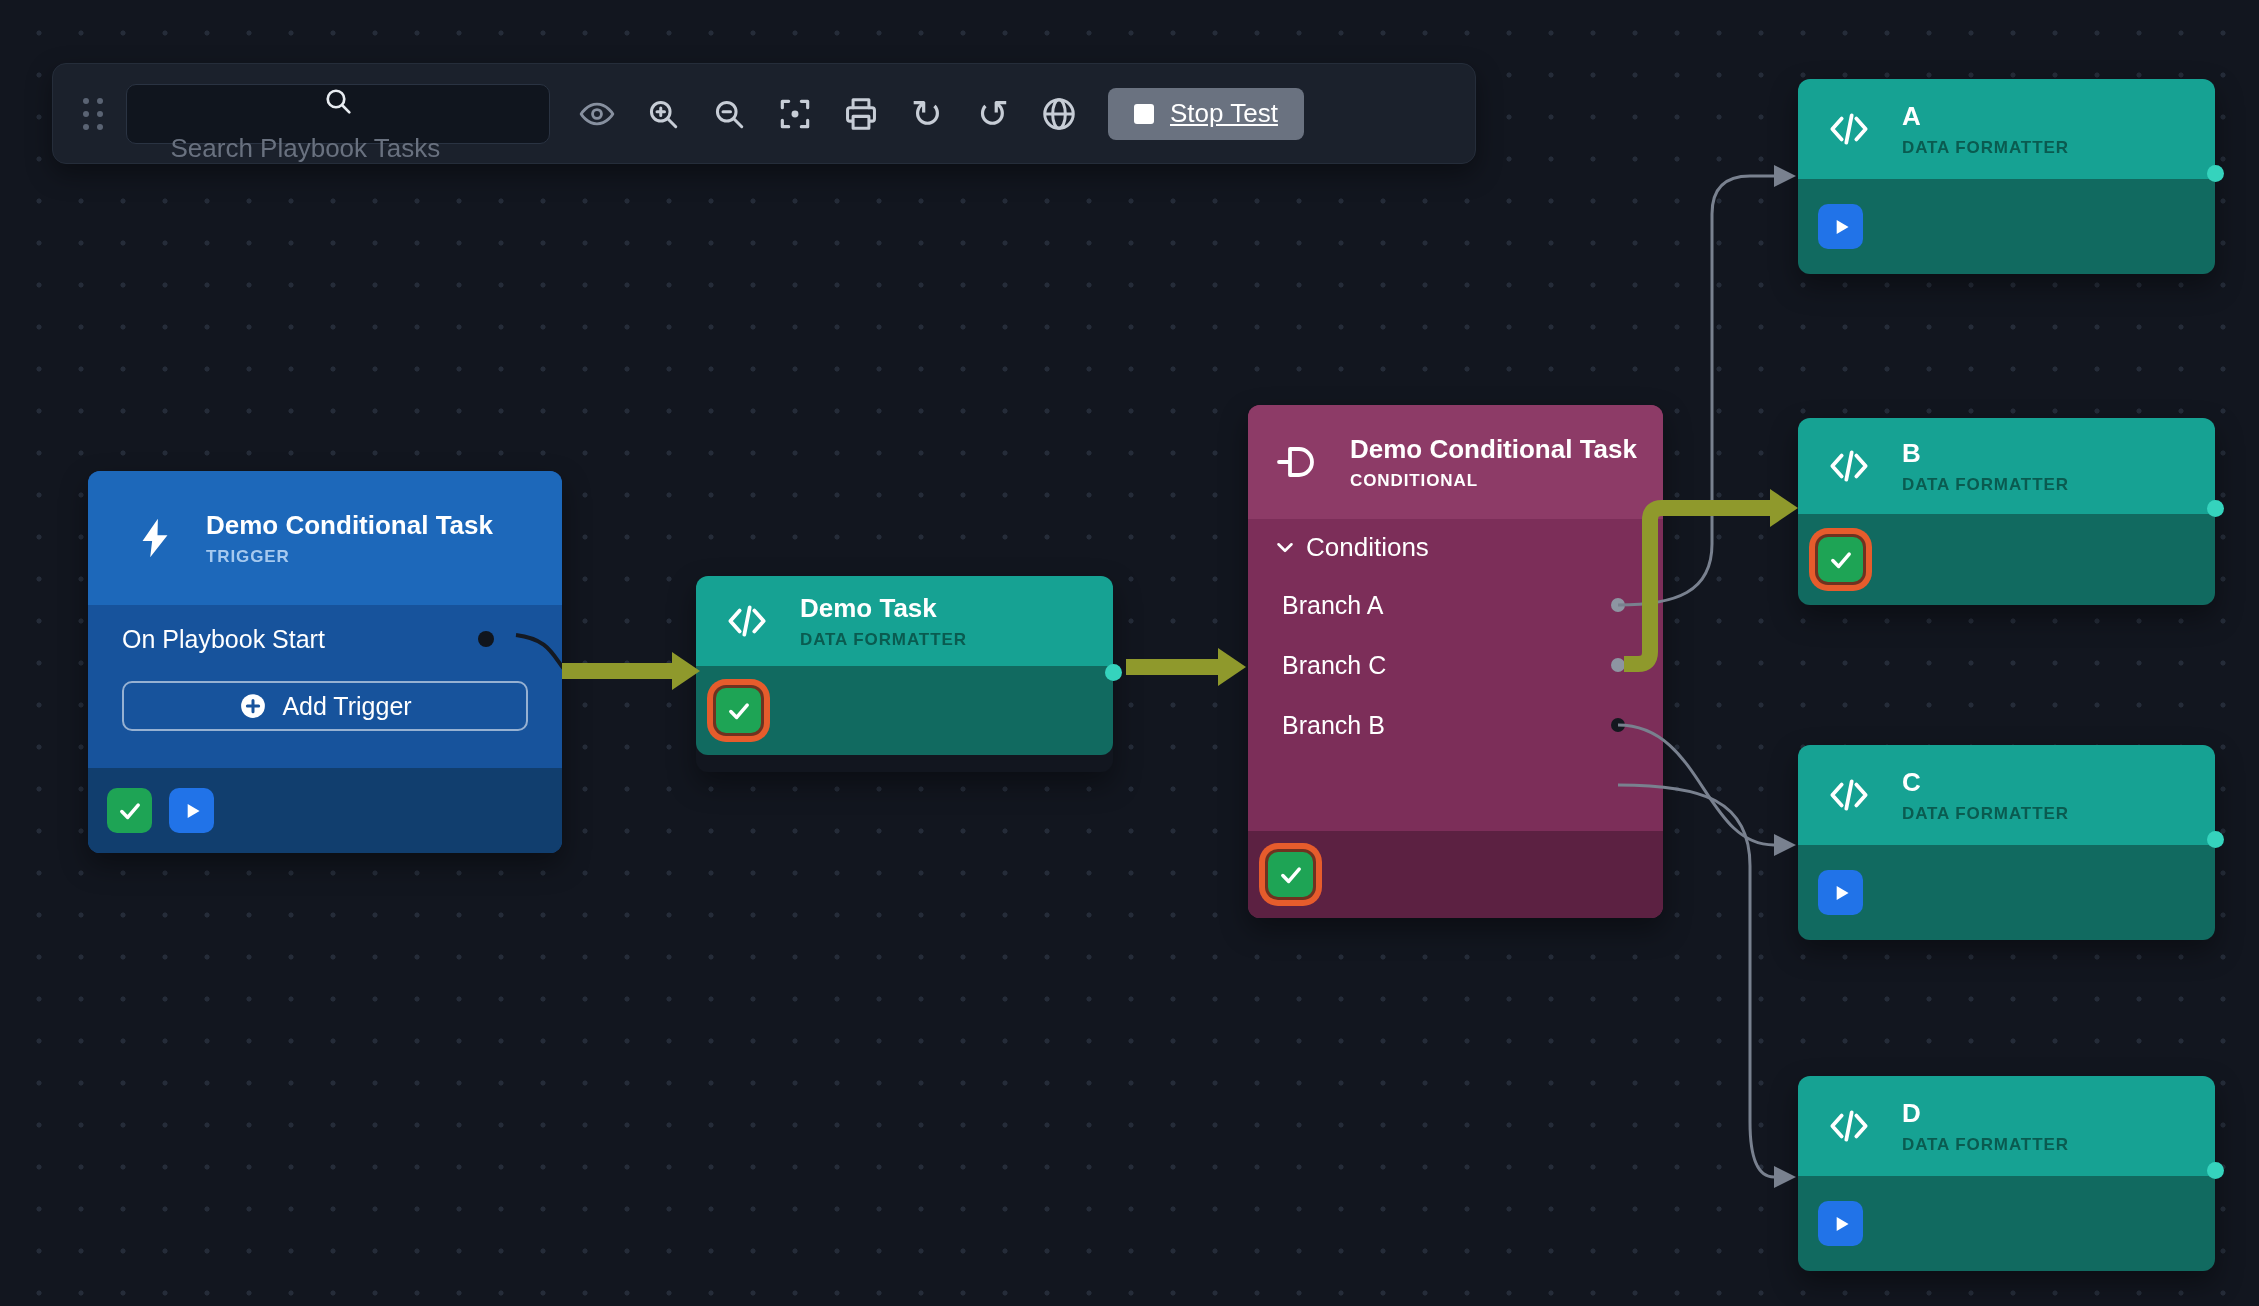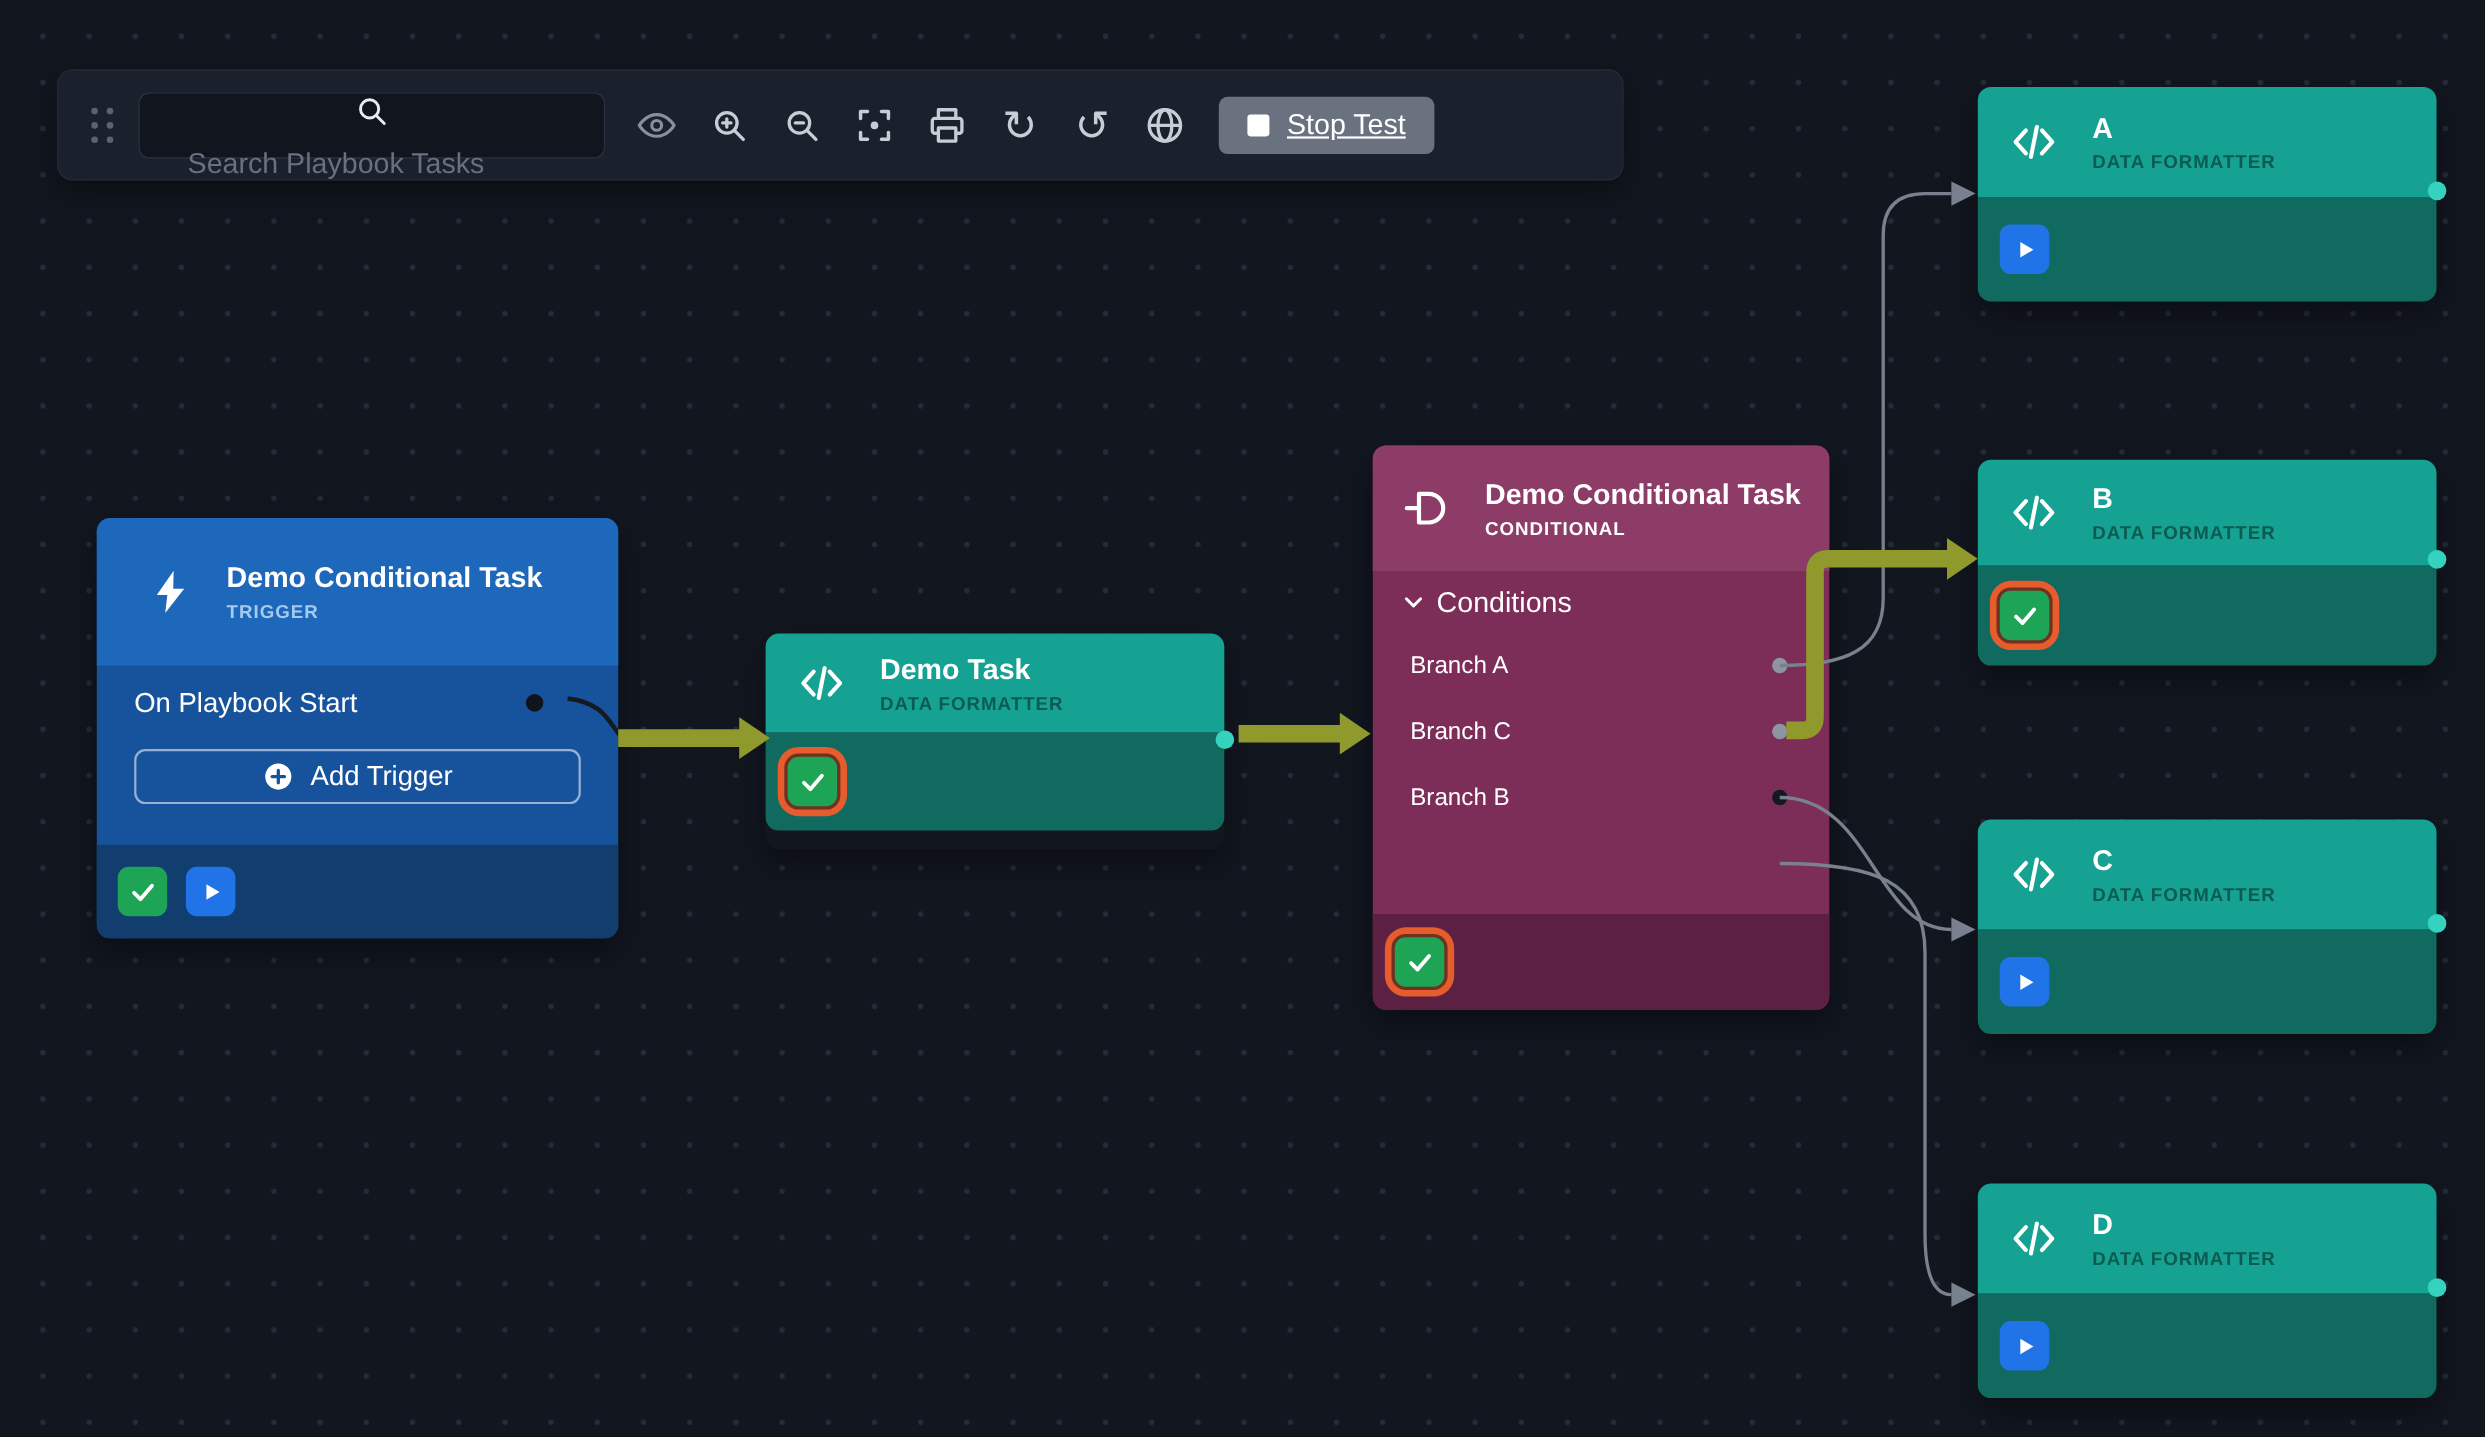--- a/index.html
+++ b/index.html
@@ -130,21 +130,21 @@
   
   .cond-node { left: 1248px; top: 405px; width: 415px; height: 513px; background: #7c2e59; }
   .cond-node .hdr { height: 114px; background: #8d3b67; }
   .cond-node .node-sub { color: #ffffff; }
   .cond-row {
     height: 56px; display: flex; align-items: center; gap: 8px;
     padding: 0 24px; color: #fff; font-size: 26px; cursor: pointer;
   }
   .branch-row {
     position: relative; height: 60px; display: flex; align-items: center;
-    padding: 0 34px; color: #fff; font-size: 22px; cursor: pointer;
+    padding: 0 34px; color: #fff; font-size: 25px; cursor: pointer;
   }
   .branch-port { width: 14px; height: 14px; background: #8d95a2; right: 38px; top: 23px; }
   .branch-port.active { background: #14181f; }
   .cond-node .ftr {
     position: absolute; left: 0; right: 0; bottom: 0; height: 87px;
     background: #5c2142; border-radius: 0 0 12px 12px;
     display: flex; align-items: center; padding: 0 20px;
   }
 
   

